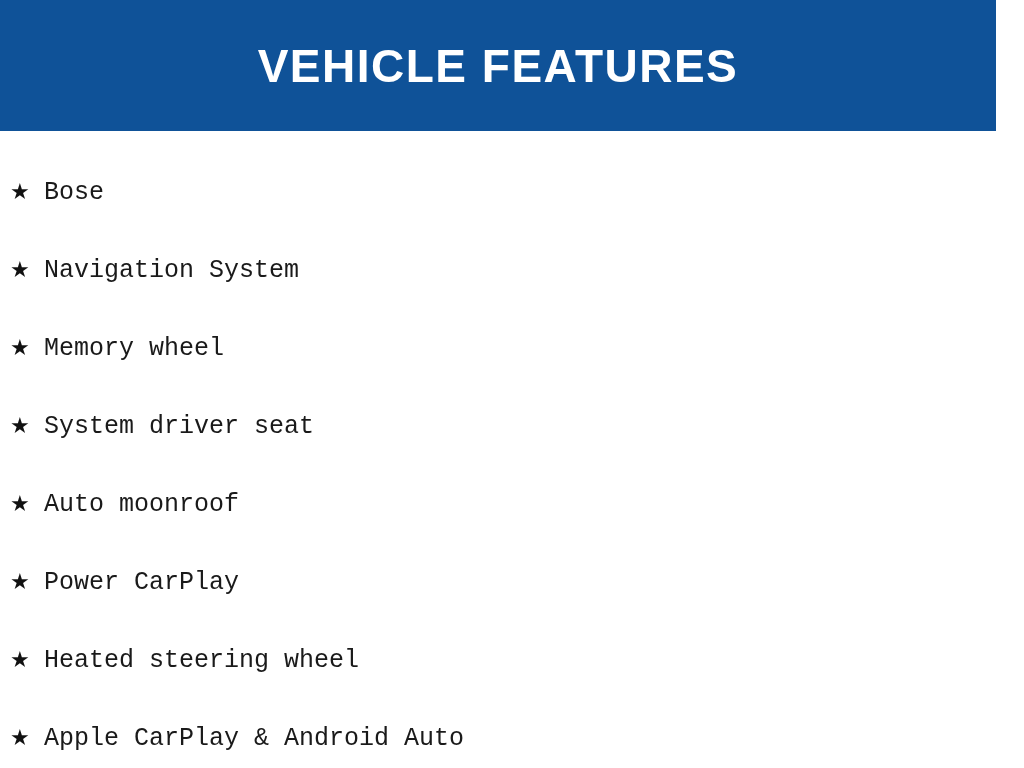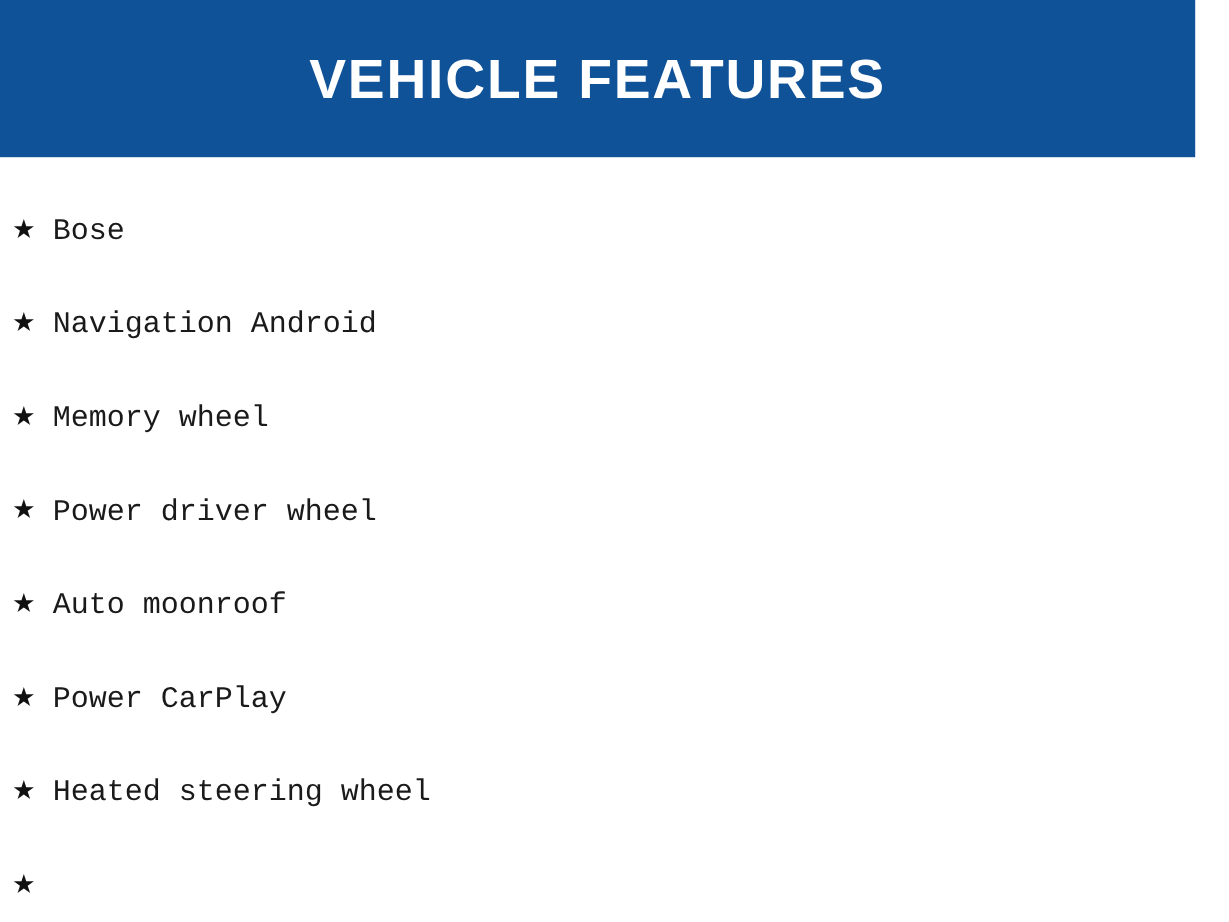--- a/index.html
+++ b/index.html
@@ -75,40 +75,41 @@
     <div class="header-title">VEHICLE FEATURES</div>
   </div>
 
   <ul class="features-list">
     <li class="feature-item">
       <span class="bullet-star">★</span>
       <span class="feature-label">Bose</span>
     </li>
     <li class="feature-item">
       <span class="bullet-star">★</span>
-      <span class="feature-label">Navigation Android</span>
+      <span class="feature-label">Navigation System</span>
     </li>
     <li class="feature-item">
       <span class="bullet-star">★</span>
       <span class="feature-label">Memory wheel</span>
     </li>
     <li class="feature-item">
       <span class="bullet-star">★</span>
-      <span class="feature-label">Power driver wheel</span>
+      <span class="feature-label">System driver seat</span>
     </li>
     <li class="feature-item">
       <span class="bullet-star">★</span>
       <span class="feature-label">Auto moonroof</span>
     </li>
     <li class="feature-item">
       <span class="bullet-star">★</span>
       <span class="feature-label">Power CarPlay</span>
     </li>
     <li class="feature-item">
       <span class="bullet-star">★</span>
       <span class="feature-label">Heated steering wheel</span>
     </li>
     <li class="feature-item">
       <span class="bullet-star">★</span>
+      <span class="feature-label">Apple CarPlay &amp; Android Auto</span>
     </li>
   </ul>
 
 </div>
 
 </body></html>

